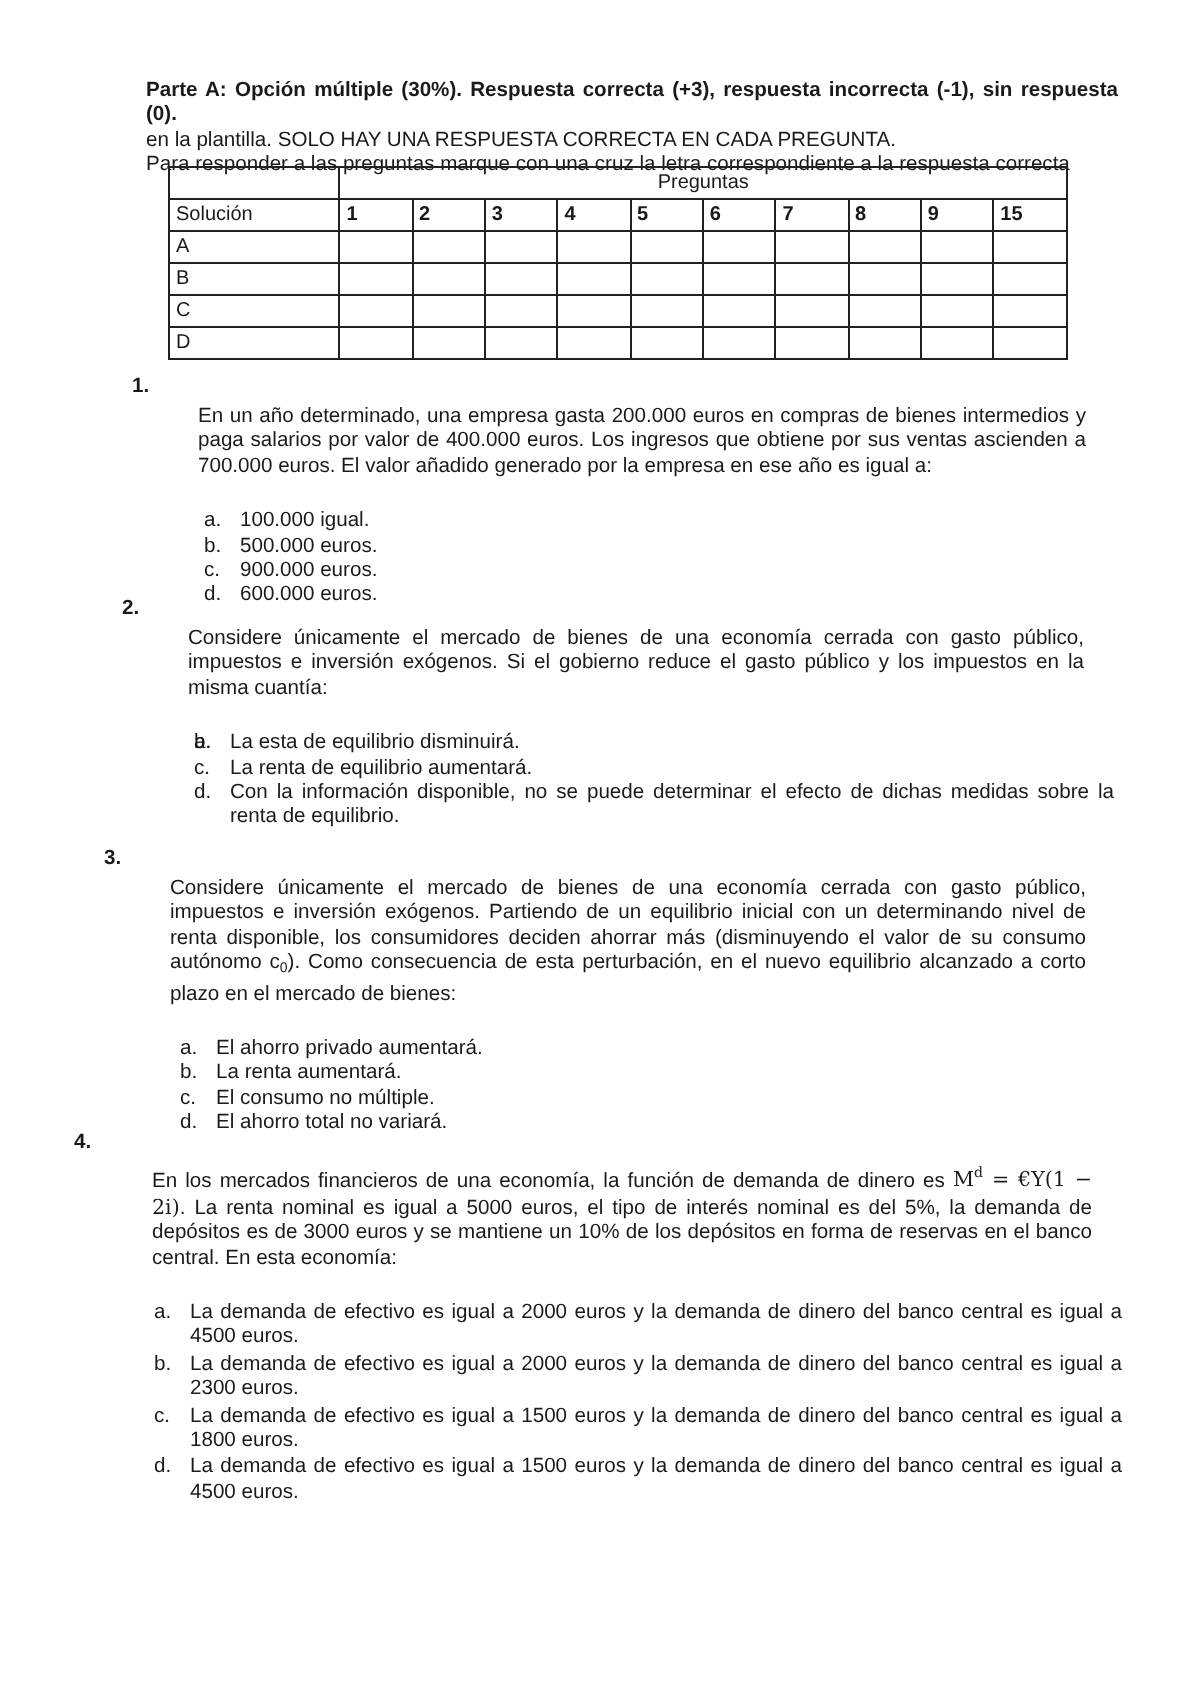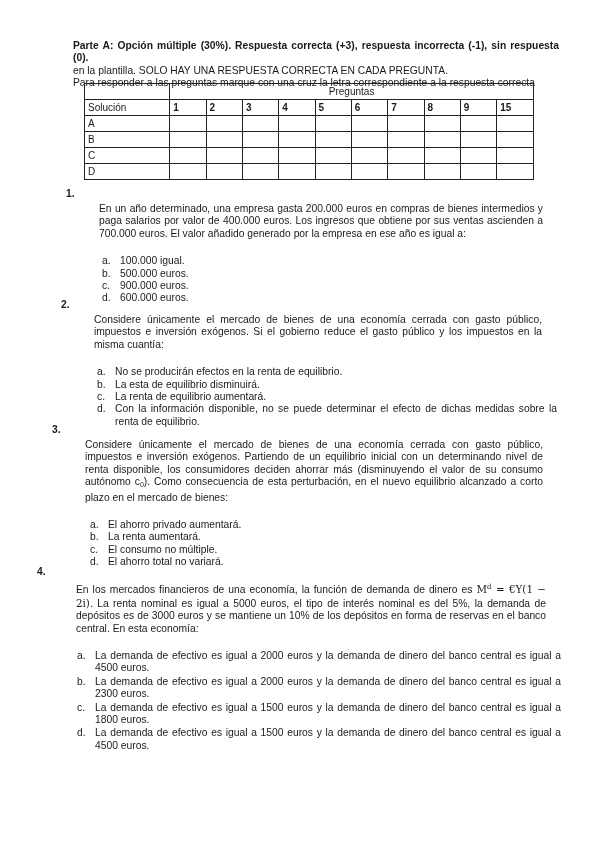--- a/index.html
+++ b/index.html
@@ -173,21 +173,21 @@
       <li><span class="opt-letter">b.</span><span>500.000 euros.</span></li>
       <li><span class="opt-letter">c.</span><span>900.000 euros.</span></li>
       <li><span class="opt-letter">d.</span><span>600.000 euros.</span></li>
     </ol>
   </div>
 
   <div class="question" style="left:79px; top:299px; width:478px;">
     <span class="q-num" style="left:-18px; top:0;">2.</span>
     <p class="q-text">Considere únicamente el mercado de bienes de una economía cerrada con gasto público, impuestos e inversión exógenos. Si el gobierno reduce el gasto público y los impuestos en la misma cuantía:</p>
     <ol class="options" style="margin-left:18px;">
-      <li><span class="opt-letter">a.</span><span>No se producirán efectos en la renta de equilibrio.</span></li>
+      <li><span class="opt-letter">a.</span></li>
       <li><span class="opt-letter">b.</span><span>La esta de equilibrio disminuirá.</span></li>
       <li><span class="opt-letter">c.</span><span>La renta de equilibrio aumentará.</span></li>
       <li><span class="opt-letter">d.</span><span>Con la información disponible, no se puede determinar el efecto de dichas medidas sobre la renta de equilibrio.</span></li>
     </ol>
   </div>
 
   <div class="question" style="left:70px; top:424px; width:488px;">
     <span class="q-num" style="left:-18px; top:0;">3.</span>
     <p class="q-text"><span>Considere únicamente el mercado de bienes de una economía cerrada con gasto público, impuestos e inversión exógenos. Partiendo de un equilibrio inicial con un determinando nivel de renta disponible, los consumidores deciden ahorrar más (disminuyendo el valor de su consumo autónomo c</span><span class="sub">0</span><span>). Como consecuencia de esta perturbación, en el nuevo equilibrio alcanzado a corto plazo en el mercado de bienes:</span></p>
     <ol class="options" style="margin-left:20px;">

